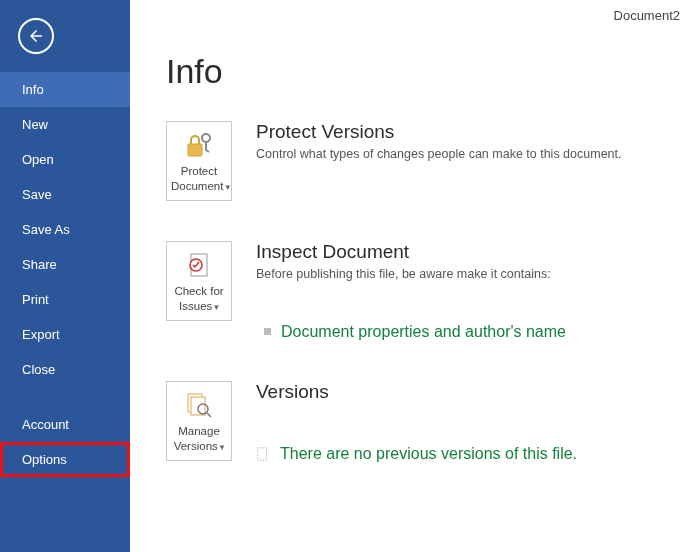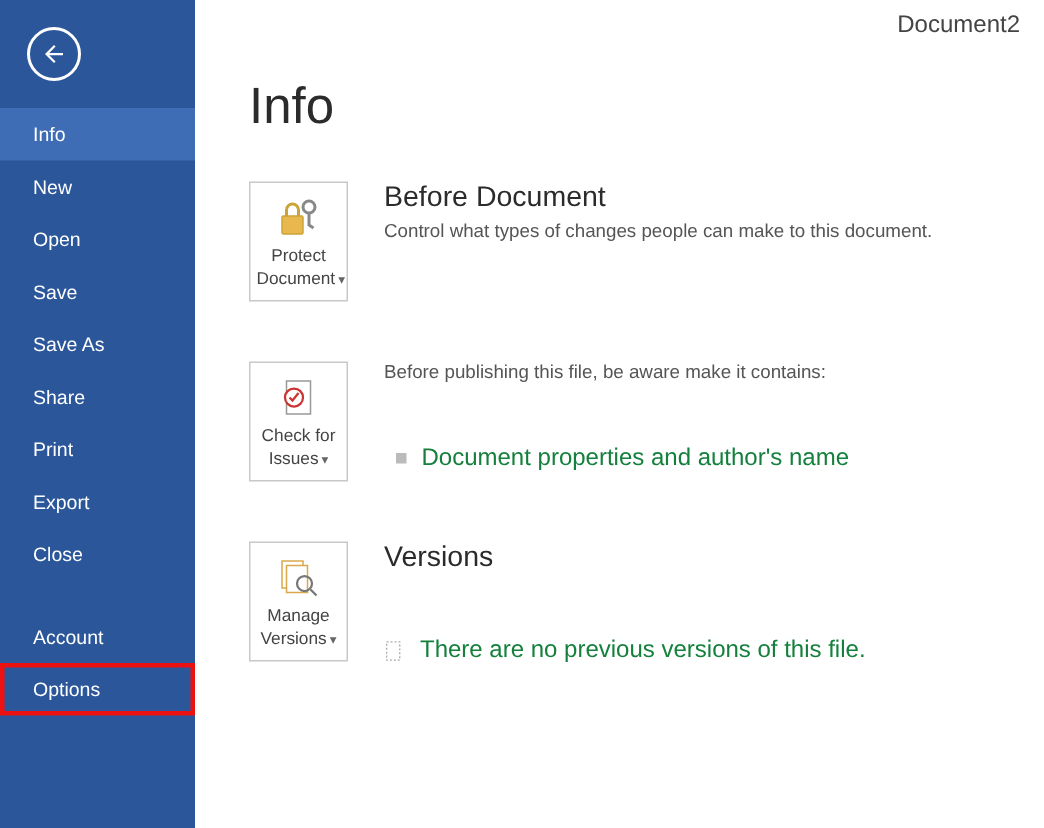--- a/index.html
+++ b/index.html
@@ -41,21 +41,21 @@
   .nav-item.highlight { outline: 3px solid #e11; outline-offset: -3px; }
   .nav-spacer { height: 20px; }
   .content {
     flex: 1;
     position: relative;
     padding: 0 0 0 36px;
   }
   .doc-title {
     position: absolute;
     top: 8px; right: 16px;
-    font-size: 16px;
+    font-size: 13px;
     color: #444;
   }
   .page-title {
     font-size: 34px;
     font-weight: 300;
     color: #2b2b2b;
     margin-top: 52px;
     margin-bottom: 30px;
   }
   .section {
@@ -134,38 +134,39 @@
             <rect x="3" y="12" width="14" height="12" rx="1" fill="#e8b84f" stroke="#caa437"></rect>
             <path d="M6 12 V8 a4 4 0 0 1 8 0 V12" fill="none" stroke="#caa437" stroke-width="2"></path>
             <circle cx="21" cy="6" r="4" fill="none" stroke="#888" stroke-width="2"></circle>
             <path d="M21 10 v8 l3 2" fill="none" stroke="#888" stroke-width="2"></path>
           </svg>
         </div>
         <div><span>Protect</span></div>
         <div><span>Document</span><span class="caret">▾</span></div>
       </div>
       <div class="section-body">
-        <h2>Before Document</h2>
+        <h2>Protect Versions</h2>
         <p>Control what types of changes people can make to this document.</p>
       </div>
     </div>
 
     <div class="section">
       <div class="tile">
         <div class="icon">
           <svg width="26" height="26" viewBox="0 0 26 26">
             <rect x="5" y="2" width="16" height="22" fill="#fff" stroke="#999"></rect>
             <circle cx="10" cy="13" r="6" fill="#fff" stroke="#c33" stroke-width="1.5"></circle>
             <path d="M7 13 l2 2 4-5" fill="none" stroke="#c33" stroke-width="1.5"></path>
           </svg>
         </div>
         <div><span>Check for</span></div>
         <div><span>Issues</span><span class="caret">▾</span></div>
       </div>
       <div class="section-body">
+        <h2>Inspect Document</h2>
         <p>Before publishing this file, be aware make it contains:</p>
         <div class="bullet-row">
           <span class="sq"></span>
           <span>Document properties and author's name</span>
         </div>
       </div>
     </div>
 
     <div class="section">
       <div class="tile">

